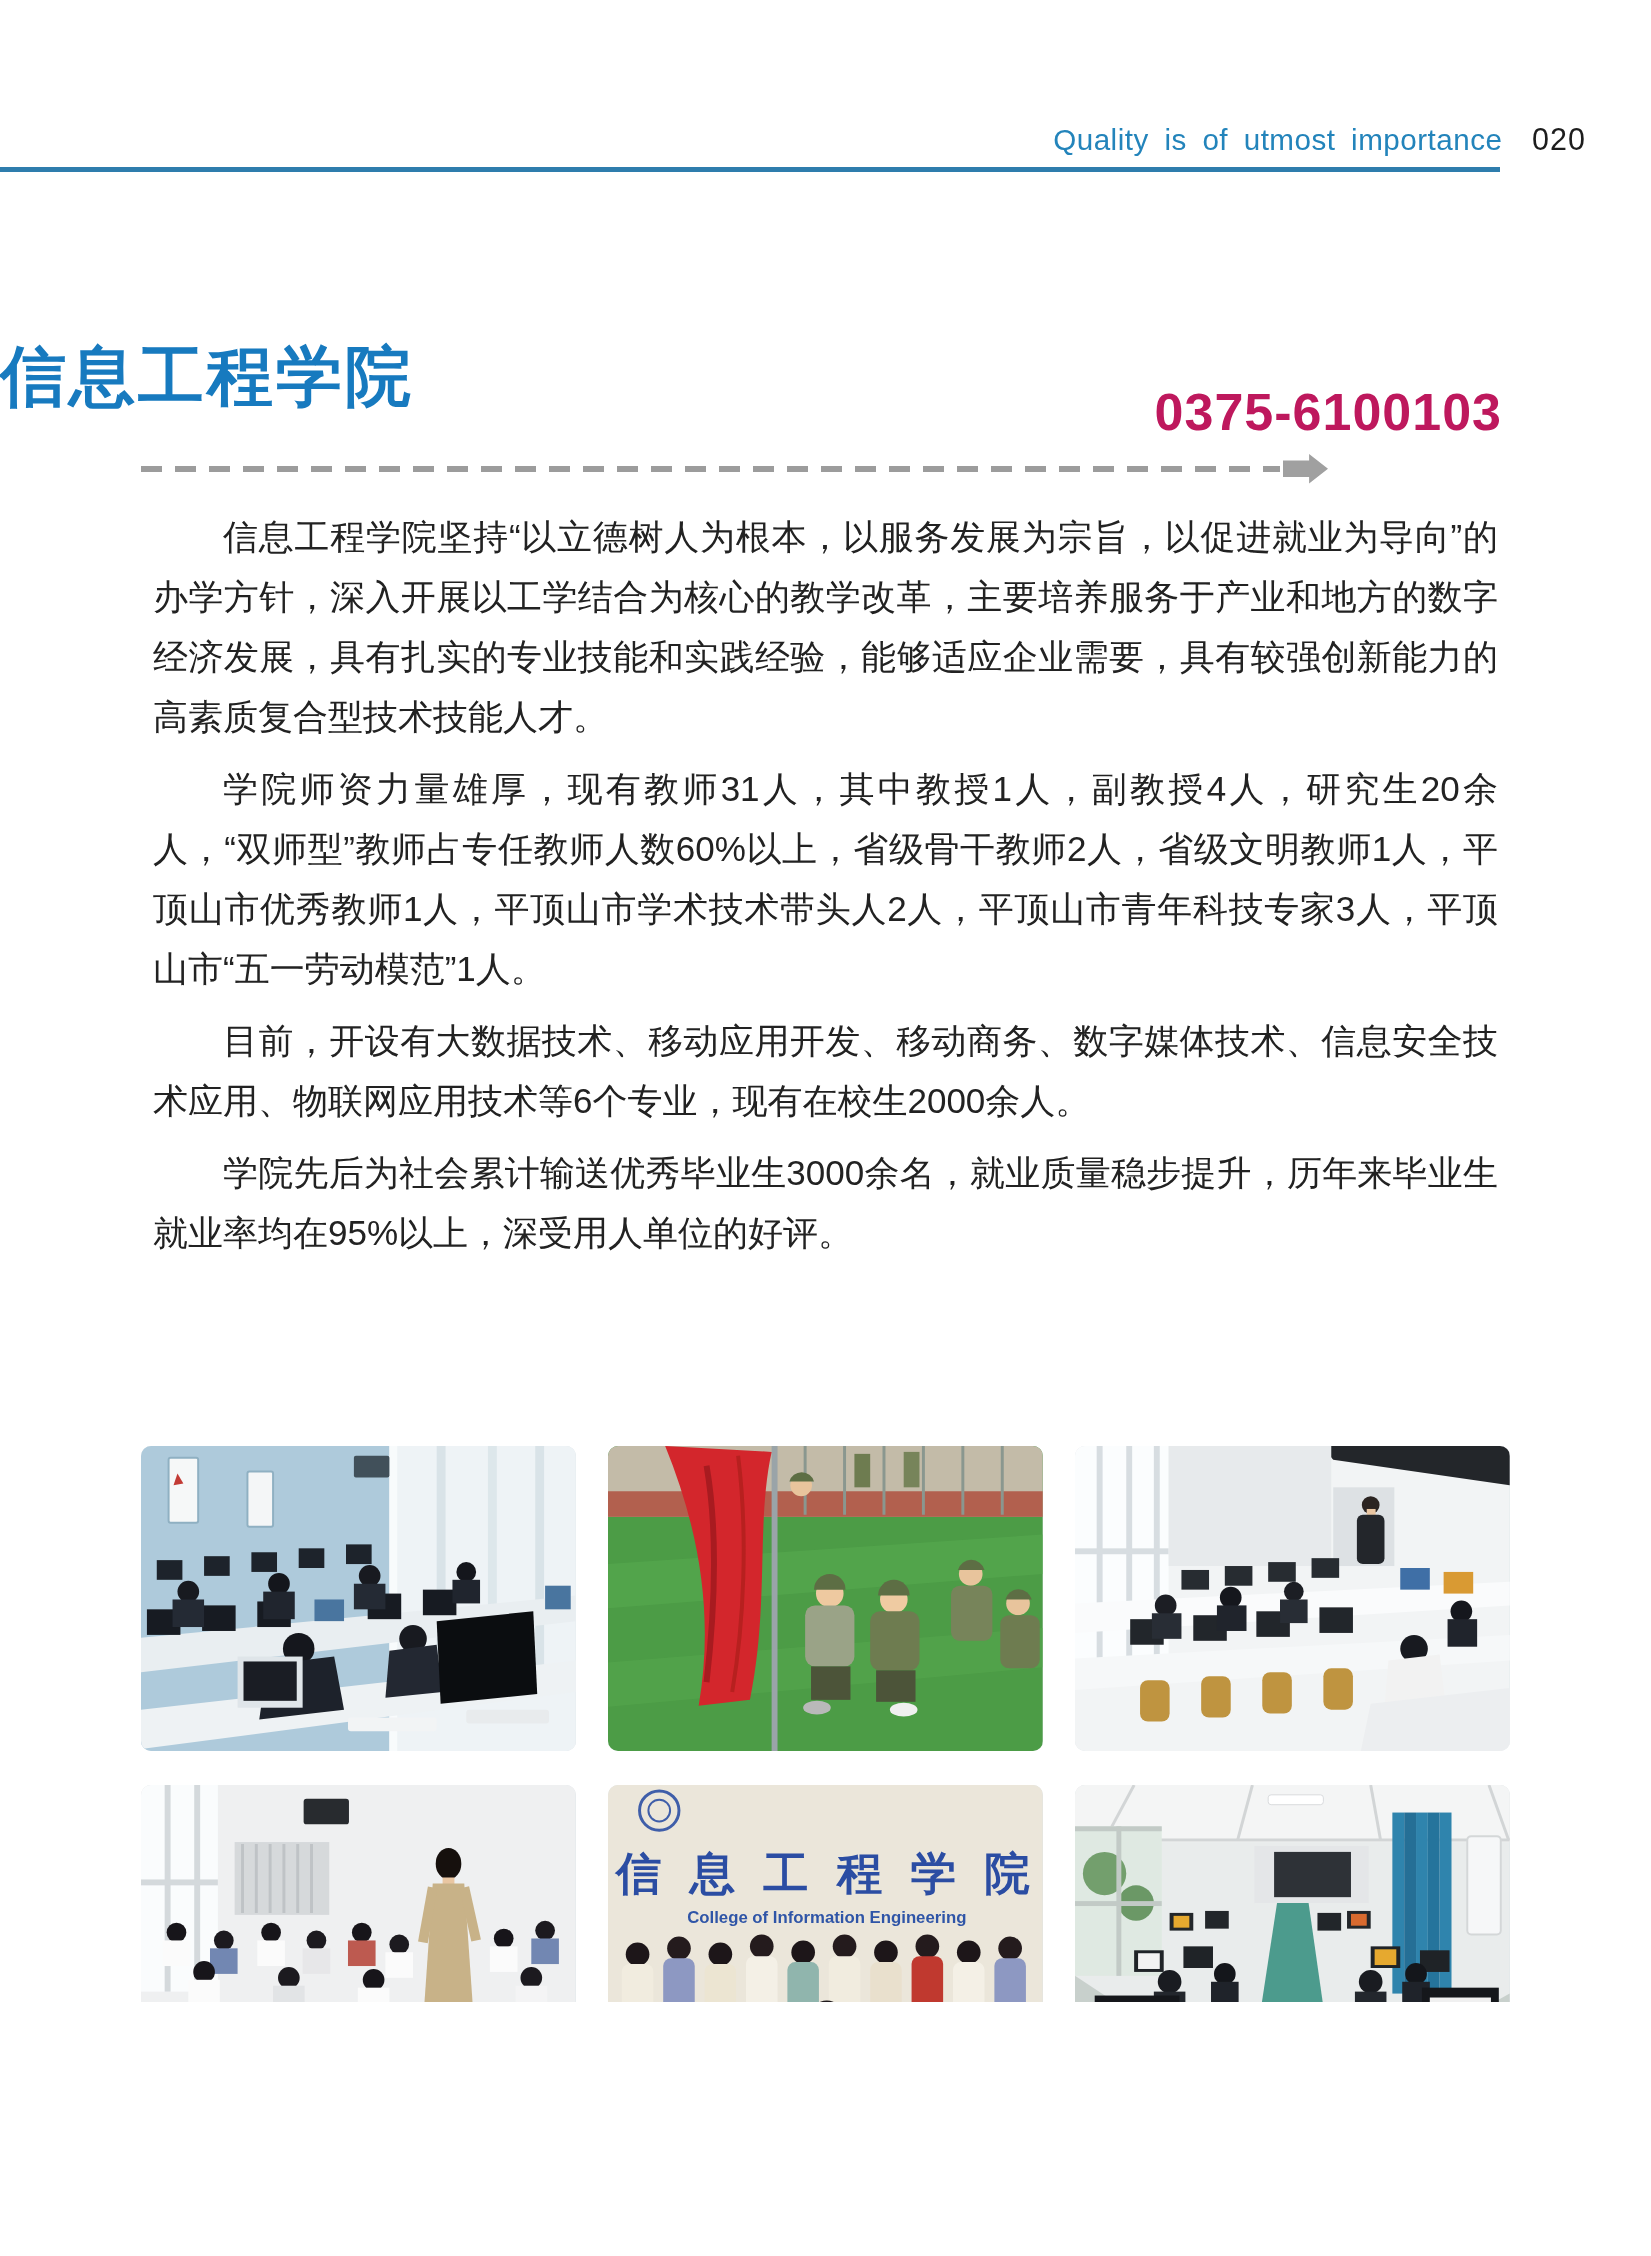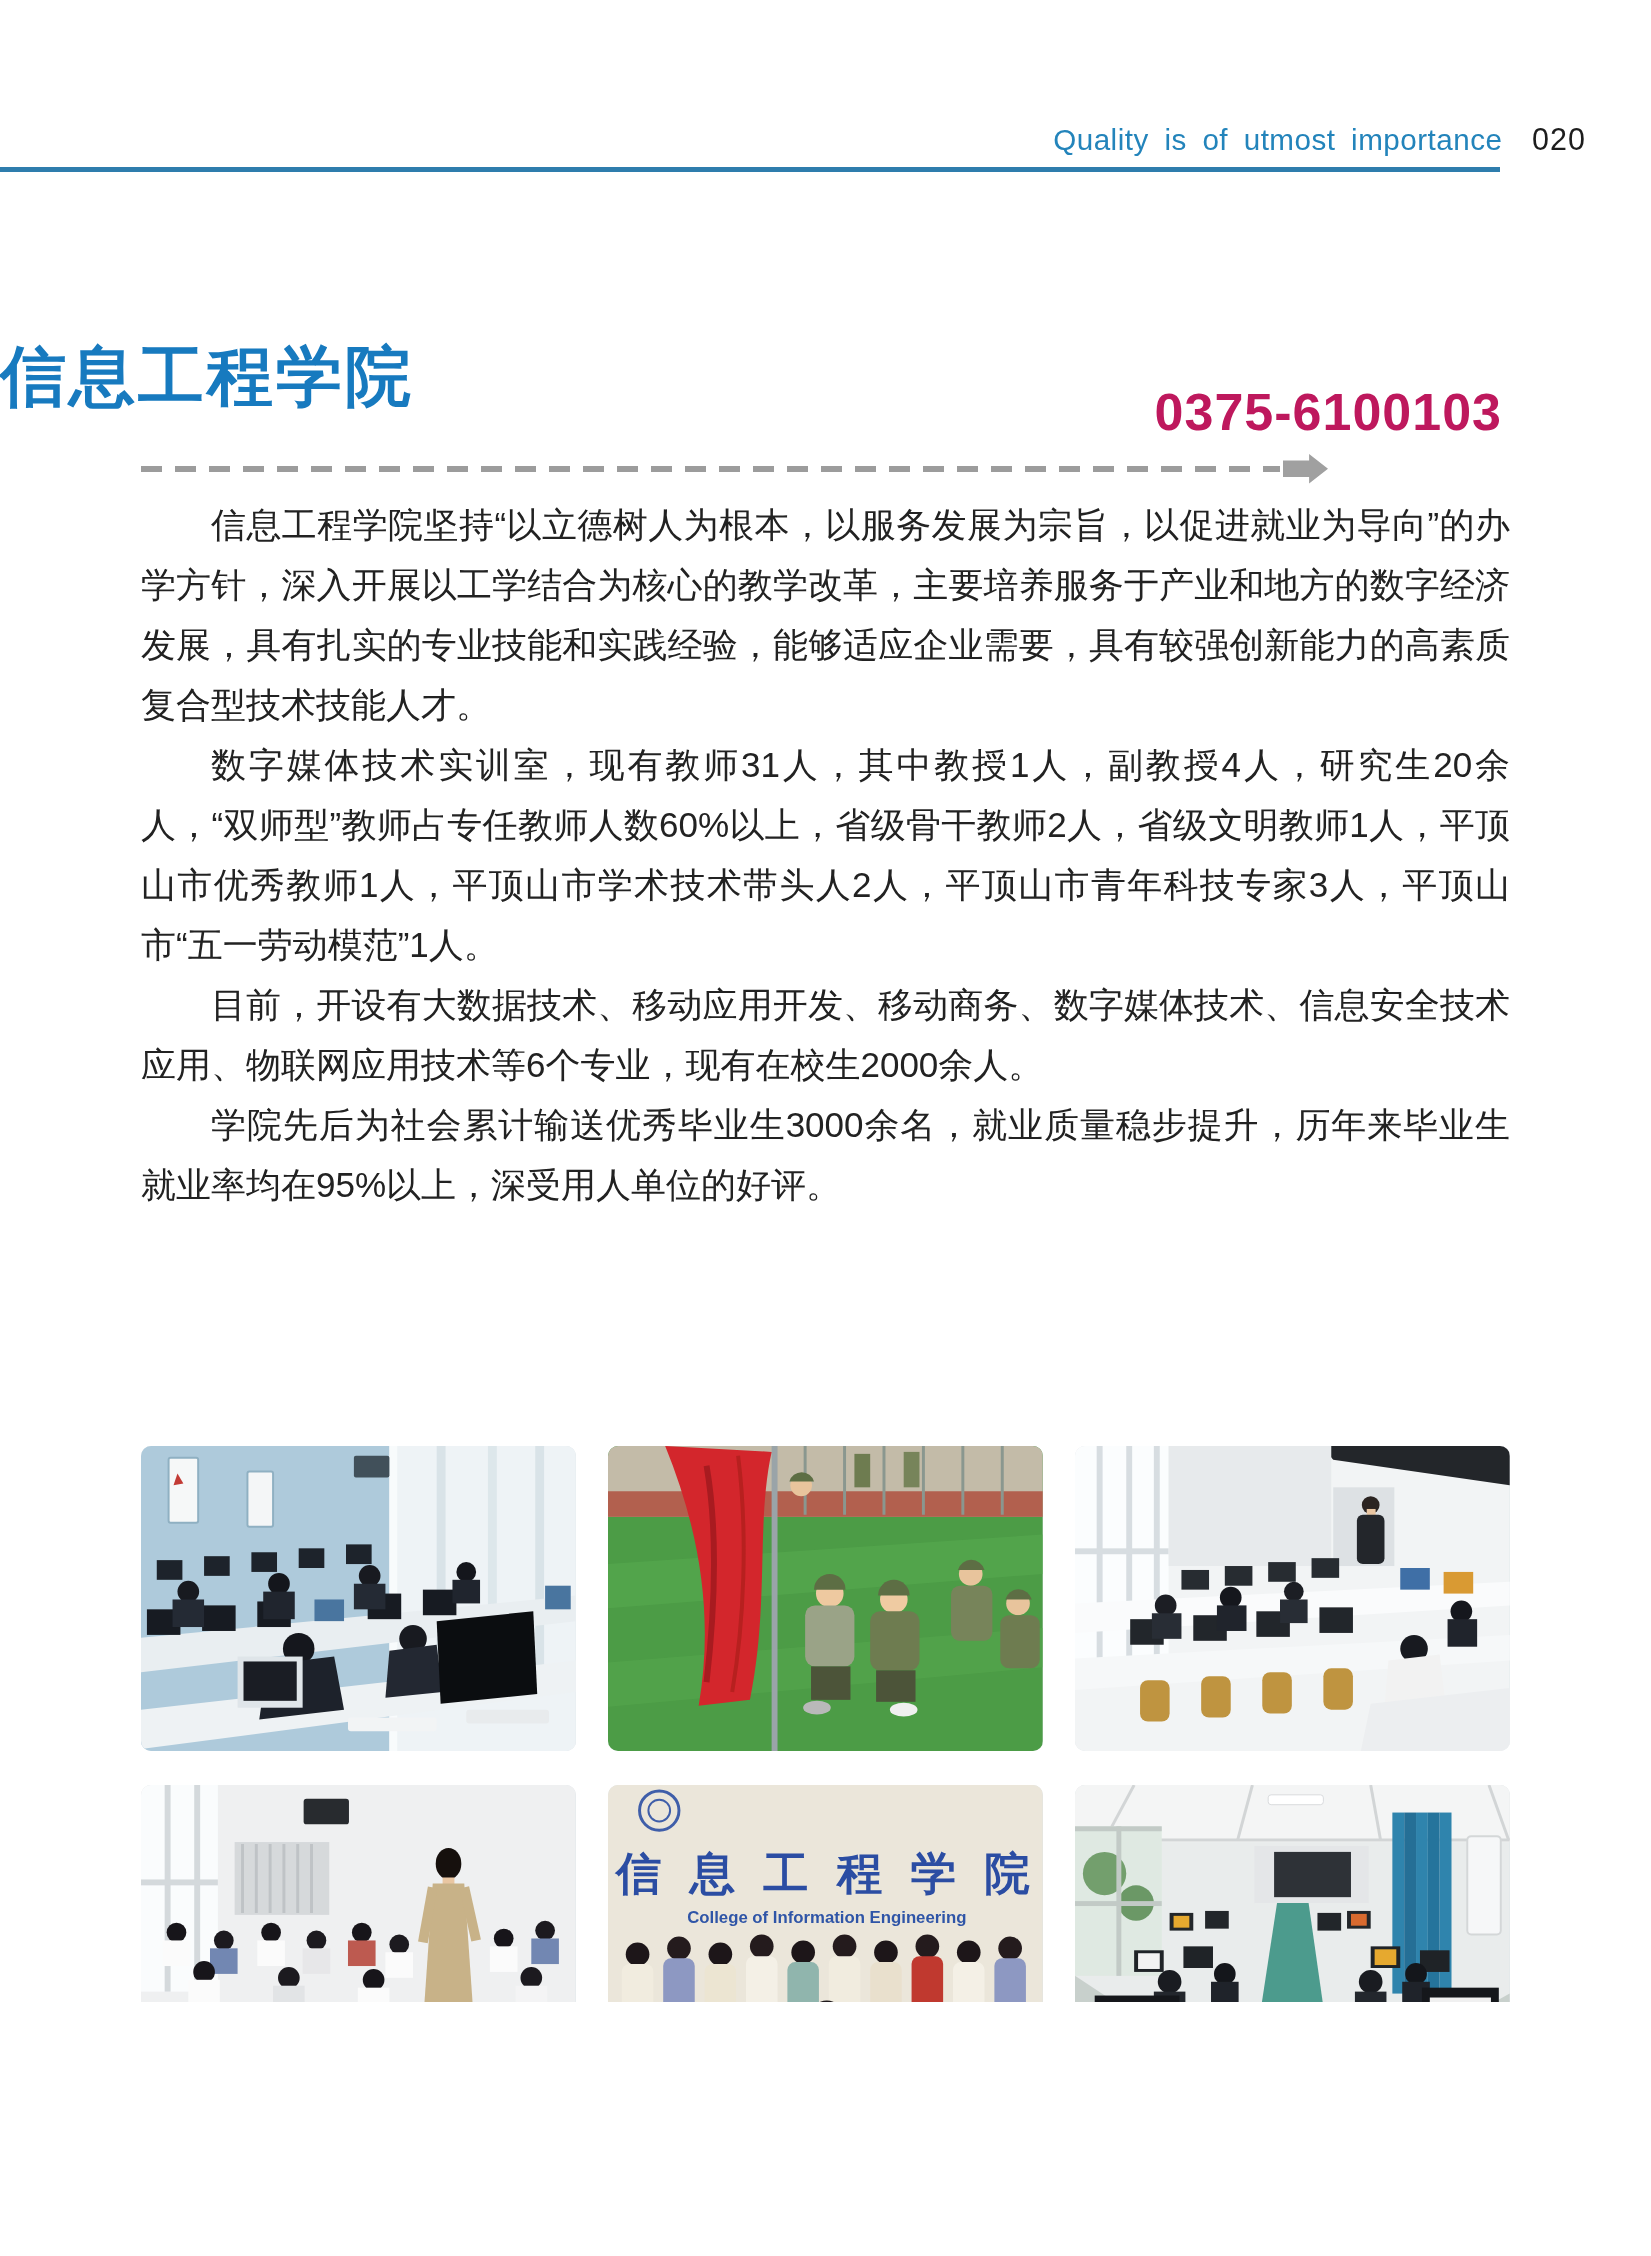--- a/index.html
+++ b/index.html
@@ -42,21 +42,21 @@
   .arrow-head{
     position:absolute;top:454px;left:1283px;width:45px;height:29.6px;
     background:#a0a0a0;
     clip-path:polygon(0 22%,58% 22%,58% 0,100% 50%,58% 100%,58% 78%,0 78%);
   }
   
   .article{
     position:absolute;top:495px;left:141px;width:1369px;
   }
   .article p{
-    margin:0;
+    margin:12px;
     font-size:35px;line-height:60px;
     color:#222;
     text-align:justify;
     text-indent:2em;
     font-weight:400;
   }
   
   .photo-grid{
     position:absolute;top:1446px;left:141px;width:1369px;
     display:grid;grid-template-columns:repeat(3,1fr);
@@ -80,21 +80,21 @@
   <div class="header-rule"></div>
 
   <div class="college-title">信息工程学院</div>
   <div class="phone-number">0375-6100103</div>
 
   <div class="dashed-divider"></div>
   <div class="arrow-head"></div>
 
   <div class="article">
     <p>信息工程学院坚持“以立德树人为根本，以服务发展为宗旨，以促进就业为导向”的办学方针，深入开展以工学结合为核心的教学改革，主要培养服务于产业和地方的数字经济发展，具有扎实的专业技能和实践经验，能够适应企业需要，具有较强创新能力的高素质复合型技术技能人才。</p>
-    <p>数字媒体技术实训室，现有教师31人，其中教授1人，副教授4人，研究生20余人，“双师型”教师占专任教师人数60%以上，省级骨干教师2人，省级文明教师1人，平顶山市优秀教师1人，平顶山市学术技术带头人2人，平顶山市青年科技专家3人，平顶山市“五一劳动模范”1人。</p>
+    <p>学院师资力量雄厚，现有教师31人，其中教授1人，副教授4人，研究生20余人，“双师型”教师占专任教师人数60%以上，省级骨干教师2人，省级文明教师1人，平顶山市优秀教师1人，平顶山市学术技术带头人2人，平顶山市青年科技专家3人，平顶山市“五一劳动模范”1人。</p>
     <p>目前，开设有大数据技术、移动应用开发、移动商务、数字媒体技术、信息安全技术应用、物联网应用技术等6个专业，现有在校生2000余人。</p>
     <p>学院先后为社会累计输送优秀毕业生3000余名，就业质量稳步提升，历年来毕业生就业率均在95%以上，深受用人单位的好评。</p>
   </div>
 
   <div class="photo-grid">
 
     <div class="photo">
       <svg viewBox="0 0 441 310" preserveAspectRatio="none">
         <rect width="441" height="310" fill="#e6edf1"></rect>
         <rect width="268" height="310" fill="#aecadb"></rect>

